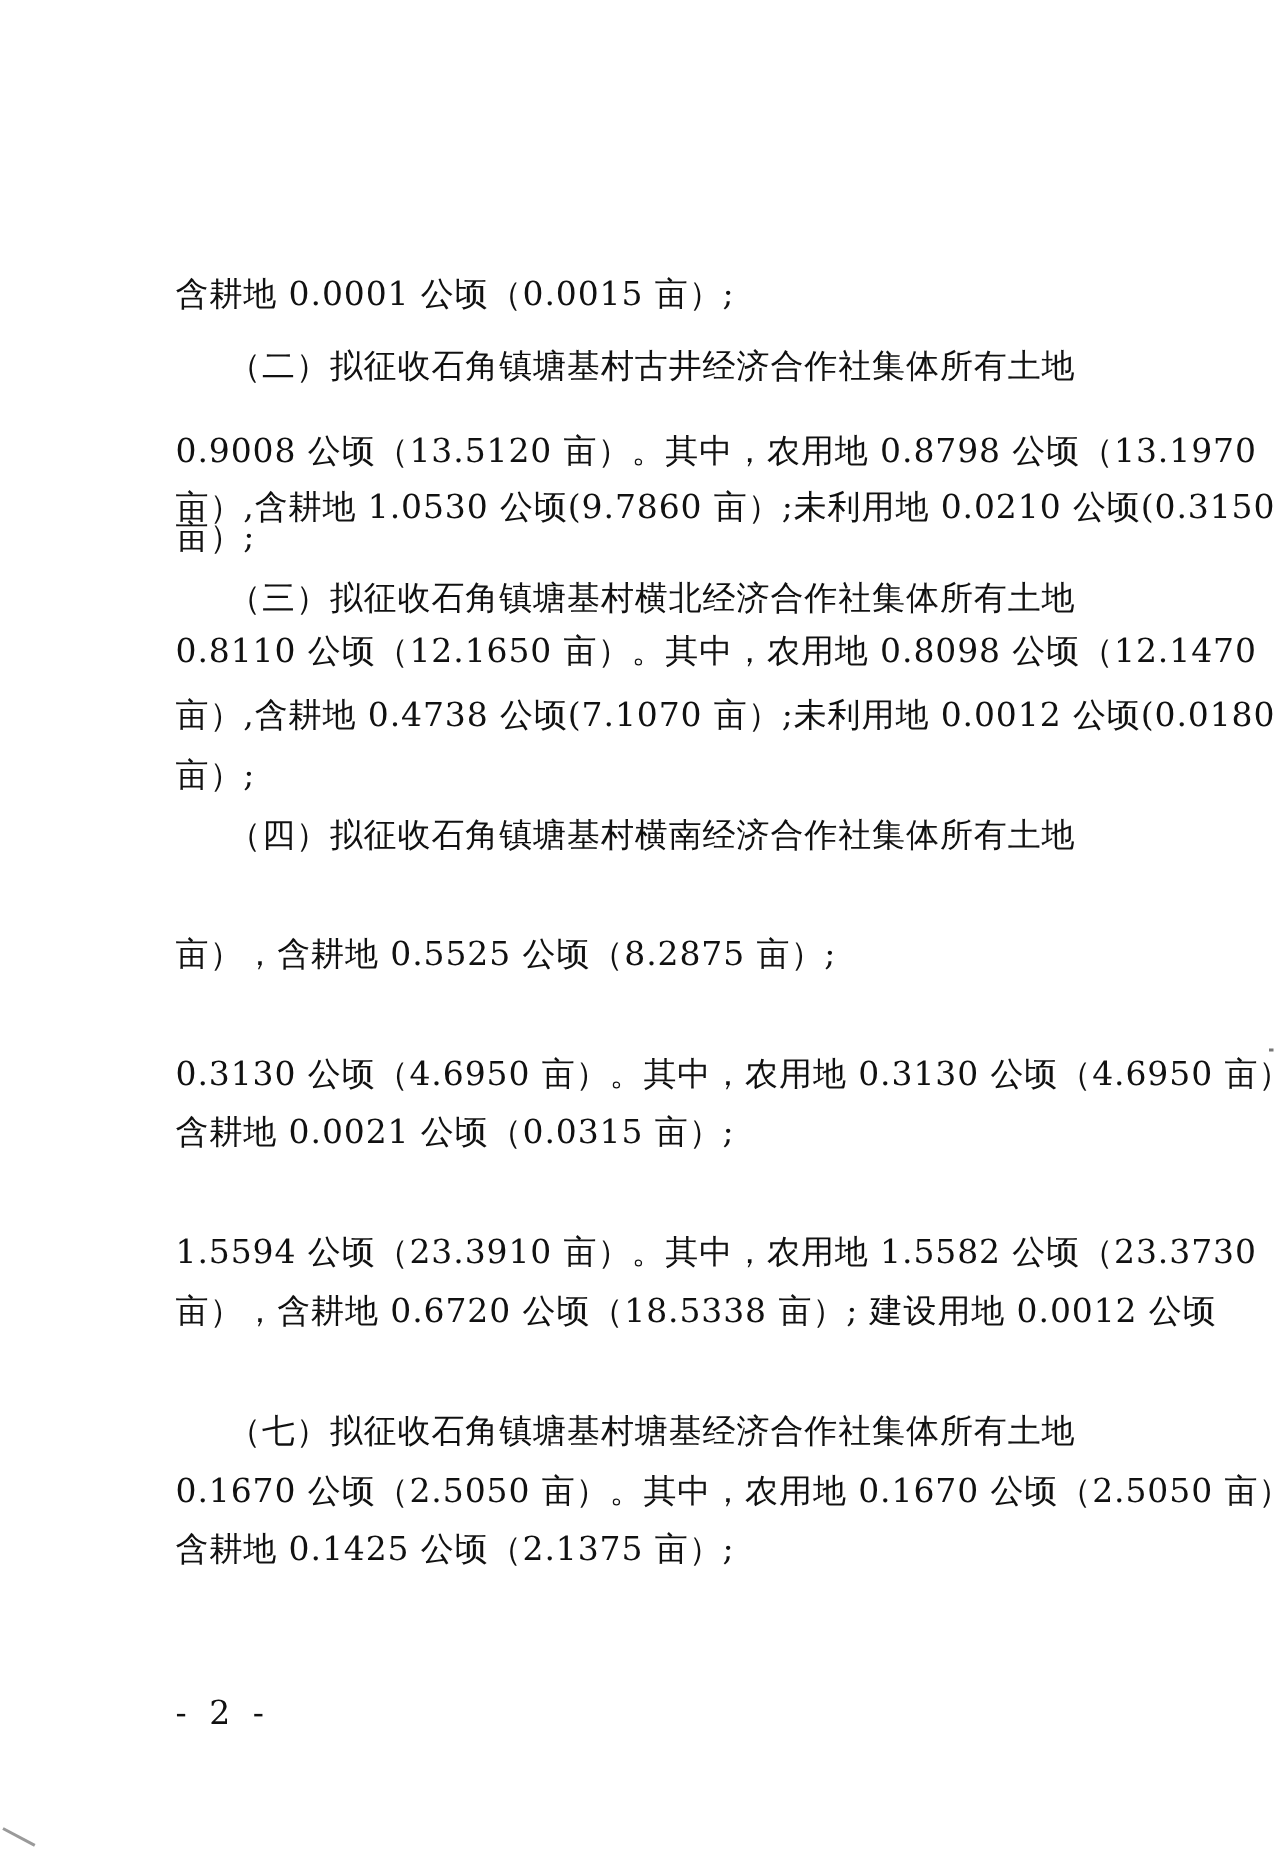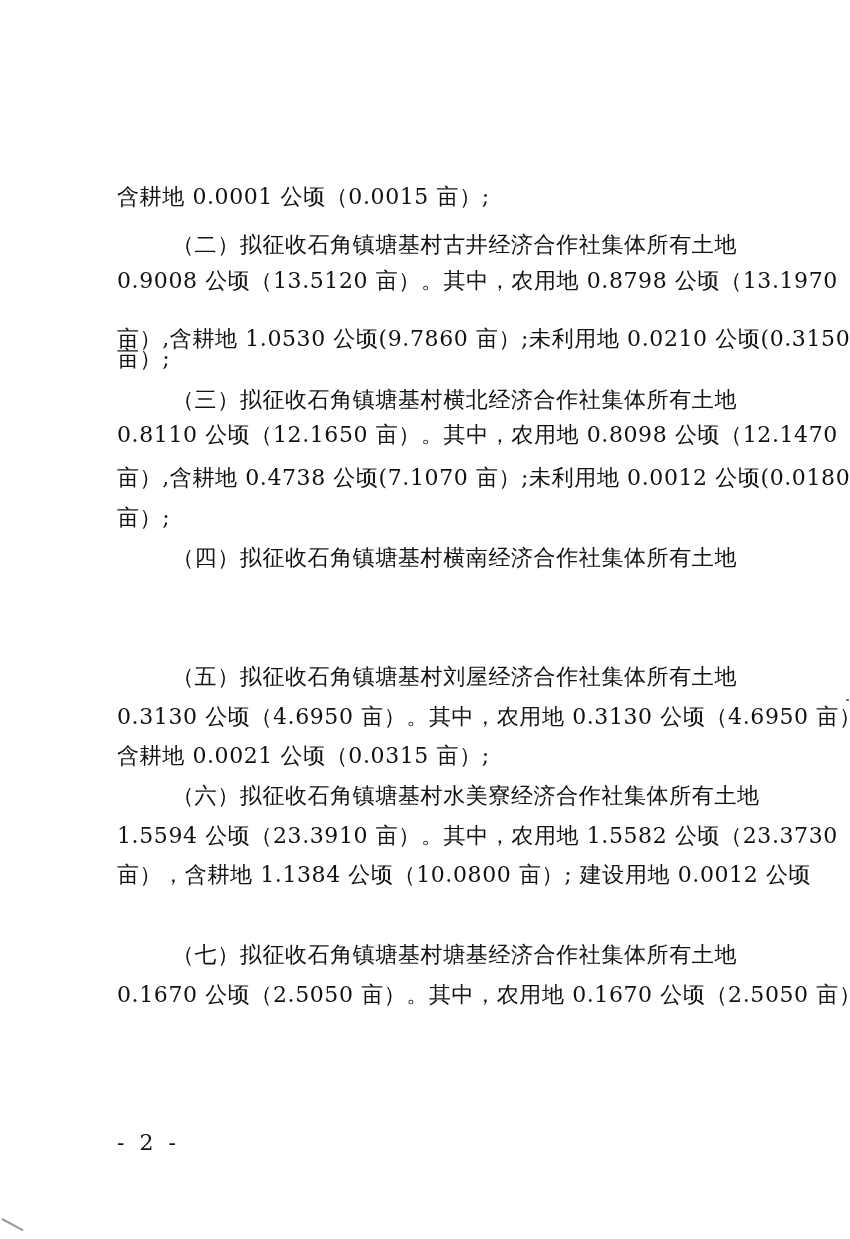--- a/index.html
+++ b/index.html
@@ -24,21 +24,21 @@
     }
     .line {
       position: absolute;
       left: 117px;
       width: 612px;
       font-size: 22px;
       line-height: 30px;
       white-space: nowrap;
       letter-spacing: 0.6px;
     }
-    .indent { left: 172px; width: 570px; }
+    .indent { left: 152px; width: 570px; }
     .page-number {
       position: absolute;
       left: 117px;
       top: 1128px;
       font-size: 22px;
       line-height: 30px;
       letter-spacing: 4px;
     }
     .scan-mark {
       position: absolute;
@@ -60,39 +60,39 @@
     }
   </style>
 </head>
 <body>
 
 <div class="page">
 
   <div class="line" style="top:182px">含耕地 0.0001 公顷（0.0015 亩）;</div>
 
   <div class="line indent" style="top:230px">（二）拟征收石角镇塘基村古井经济合作社集体所有土地</div>
-  <div class="line" style="top:266px">0.9008 公顷（13.5120 亩）。其中，农用地 0.8798 公顷（13.1970</div>
+  <div class="line" style="top:287px">0.9008 公顷（13.5120 亩）。其中，农用地 0.8798 公顷（13.1970</div>
   <div class="line" style="top:324px">亩）,含耕地 1.0530 公顷(9.7860 亩）;未利用地 0.0210 公顷(0.3150</div>
   <div class="line" style="top:344px; top:344px">亩）;</div>
 
   <div class="line indent" style="top:385px">（三）拟征收石角镇塘基村横北经济合作社集体所有土地</div>
   <div class="line" style="top:420px">0.8110 公顷（12.1650 亩）。其中，农用地 0.8098 公顷（12.1470</div>
   <div class="line" style="top:463px">亩）,含耕地 0.4738 公顷(7.1070 亩）;未利用地 0.0012 公顷(0.0180</div>
   <div class="line" style="top:503px">亩）;</div>
 
   <div class="line indent" style="top:543px">（四）拟征收石角镇塘基村横南经济合作社集体所有土地</div>
+  <div class="line" style="top:622px">亩），含耕地 0.5525 公顷（8.2875 亩）;</div>
 
-  <div class="line indent" style="top:662px">（五）拟征收石角镇塘基村刘屋经济合作社集体所有土地</div>
   <div class="line" style="top:702px">0.3130 公顷（4.6950 亩）。其中，农用地 0.3130 公顷（4.6950 亩），</div>
   <div class="line" style="top:741px">含耕地 0.0021 公顷（0.0315 亩）;</div>
 
-  <div class="line indent" style="top:781px">（六）拟征收石角镇塘基村水美寮经济合作社集体所有土地</div>
   <div class="line" style="top:821px">1.5594 公顷（23.3910 亩）。其中，农用地 1.5582 公顷（23.3730</div>
-  <div class="line" style="top:860px">亩），含耕地 1.1384 公顷（10.0800 亩）; 建设用地 0.0012 公顷</div>
+  <div class="line" style="top:860px">亩），含耕地 0.6720 公顷（18.5338 亩）; 建设用地 0.0012 公顷</div>
 
   <div class="line indent" style="top:940px">（七）拟征收石角镇塘基村塘基经济合作社集体所有土地</div>
   <div class="line" style="top:980px">0.1670 公顷（2.5050 亩）。其中，农用地 0.1670 公顷（2.5050 亩），</div>
+  <div class="line" style="top:1019px">含耕地 0.1425 公顷（2.1375 亩）;</div>
 
   <div class="page-number">- 2 -</div>
 
   <div class="scan-mark"></div>
   <div class="scan-dot"></div>
 </div>
 
 </body></html>

